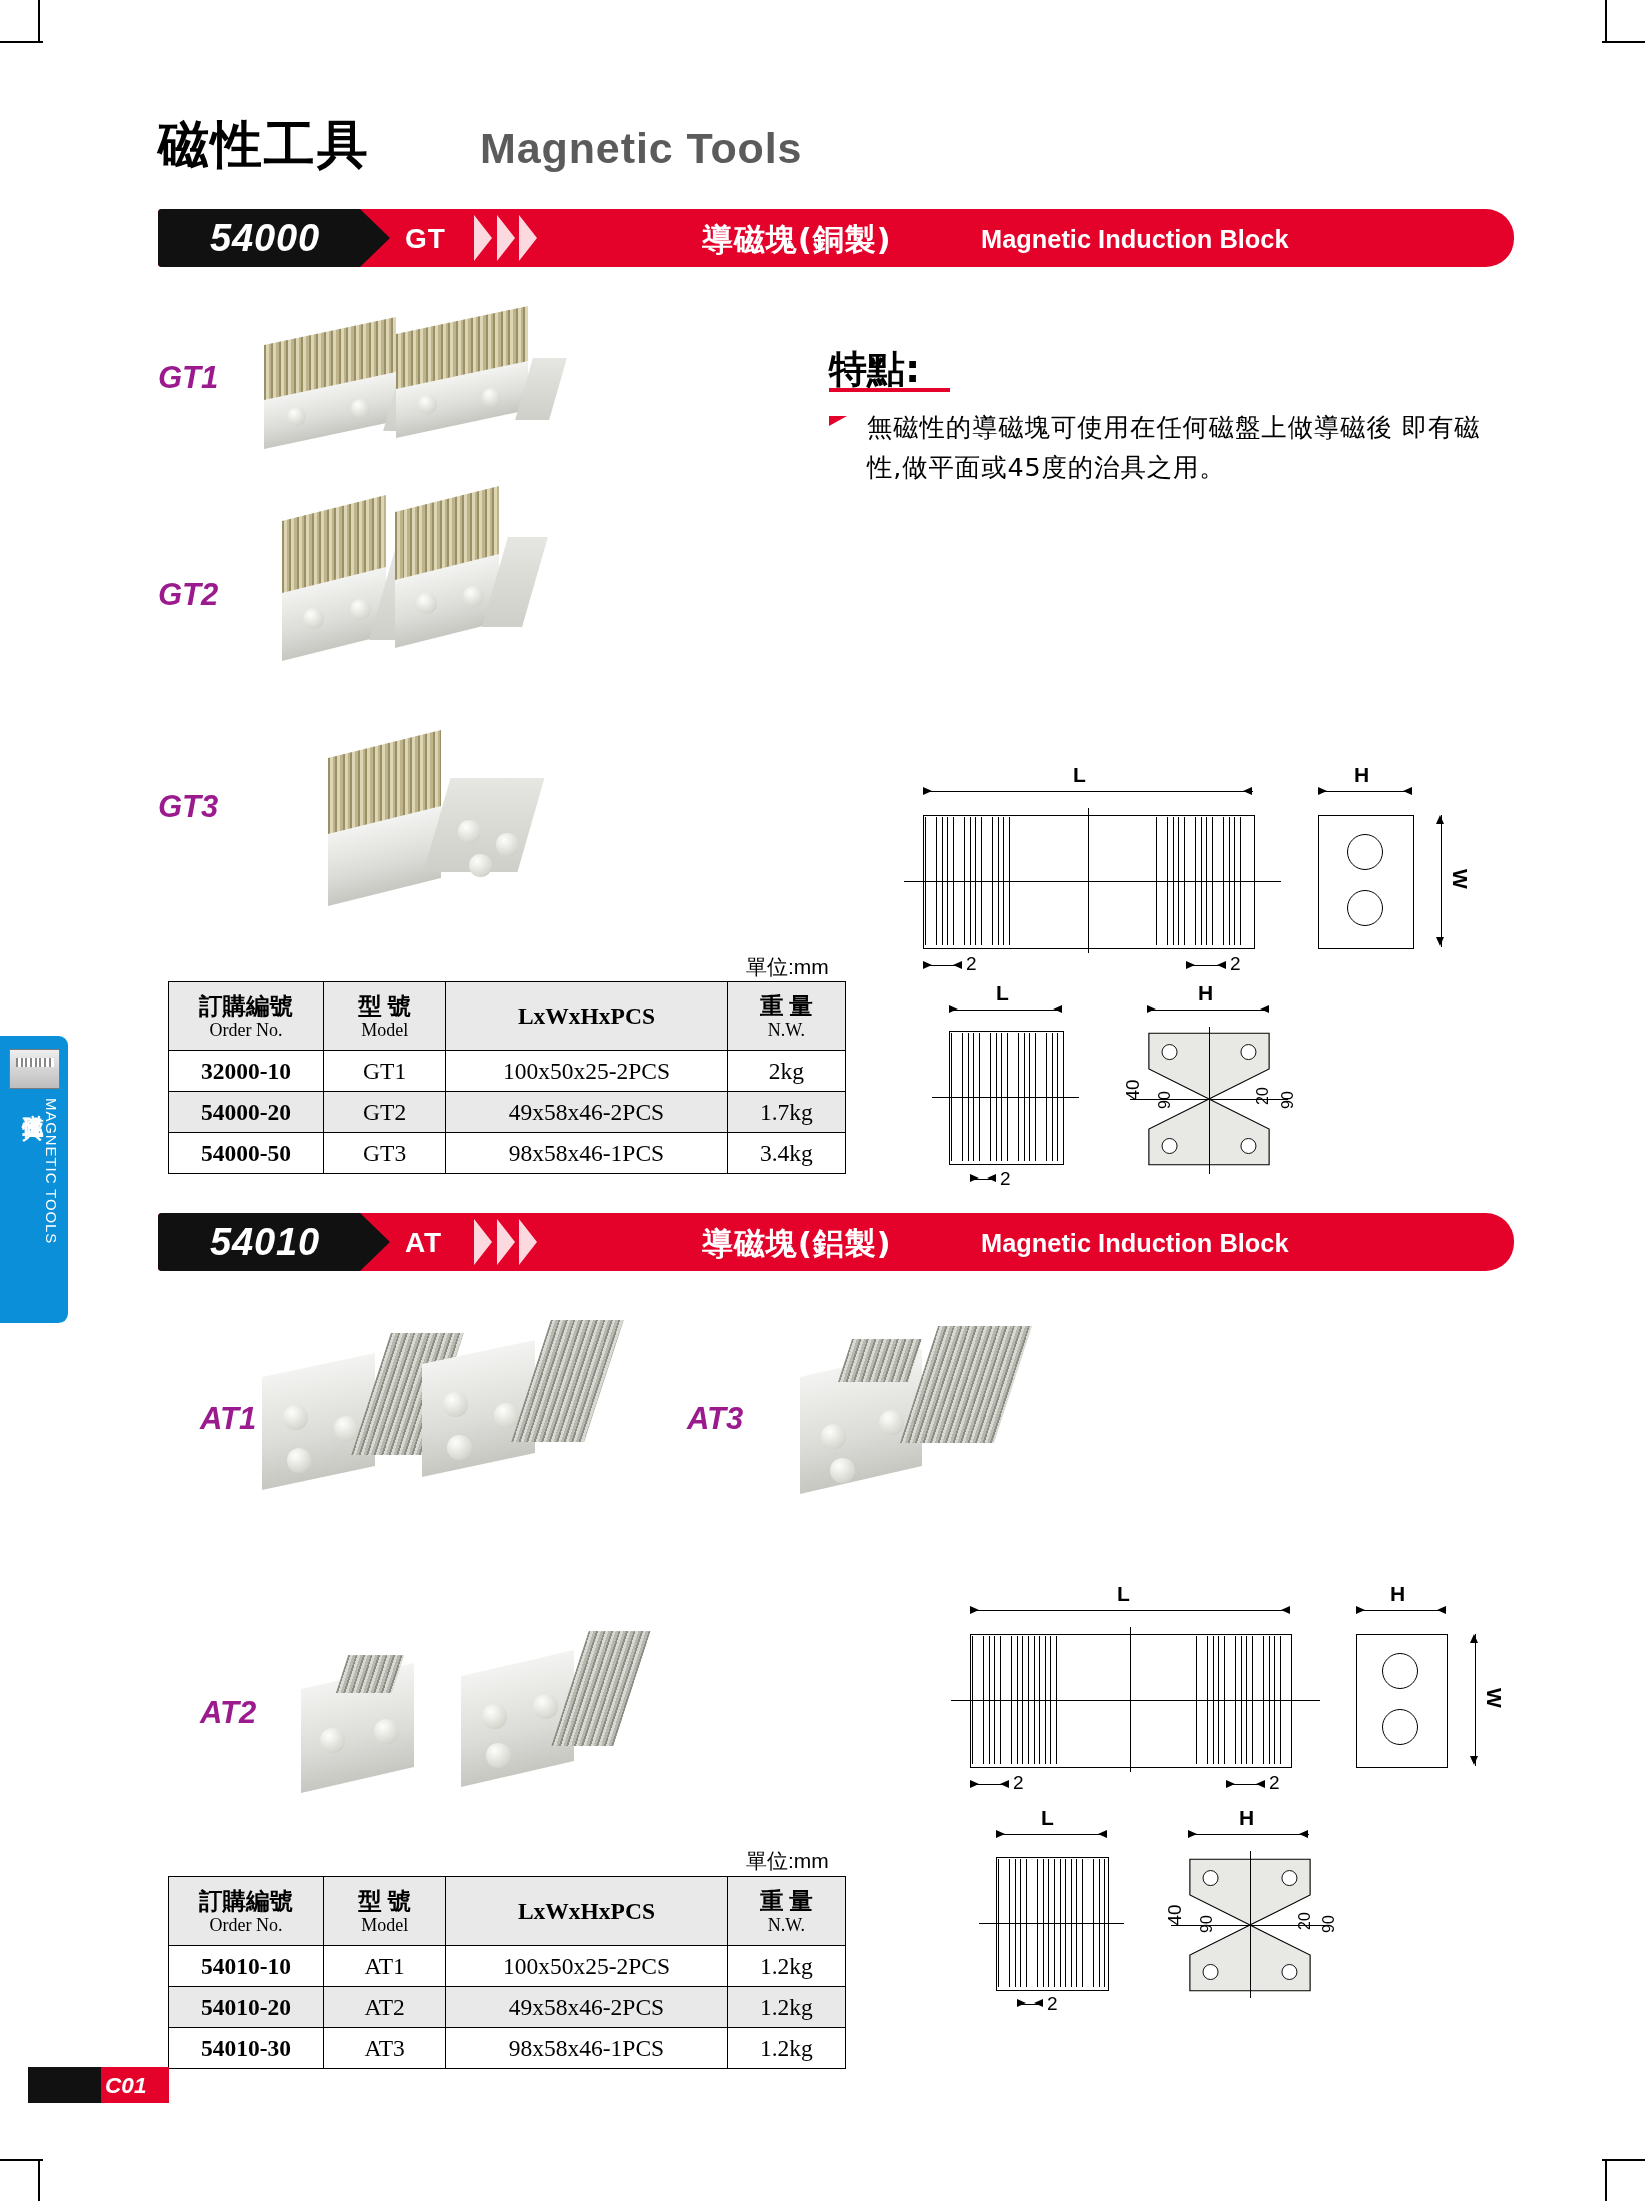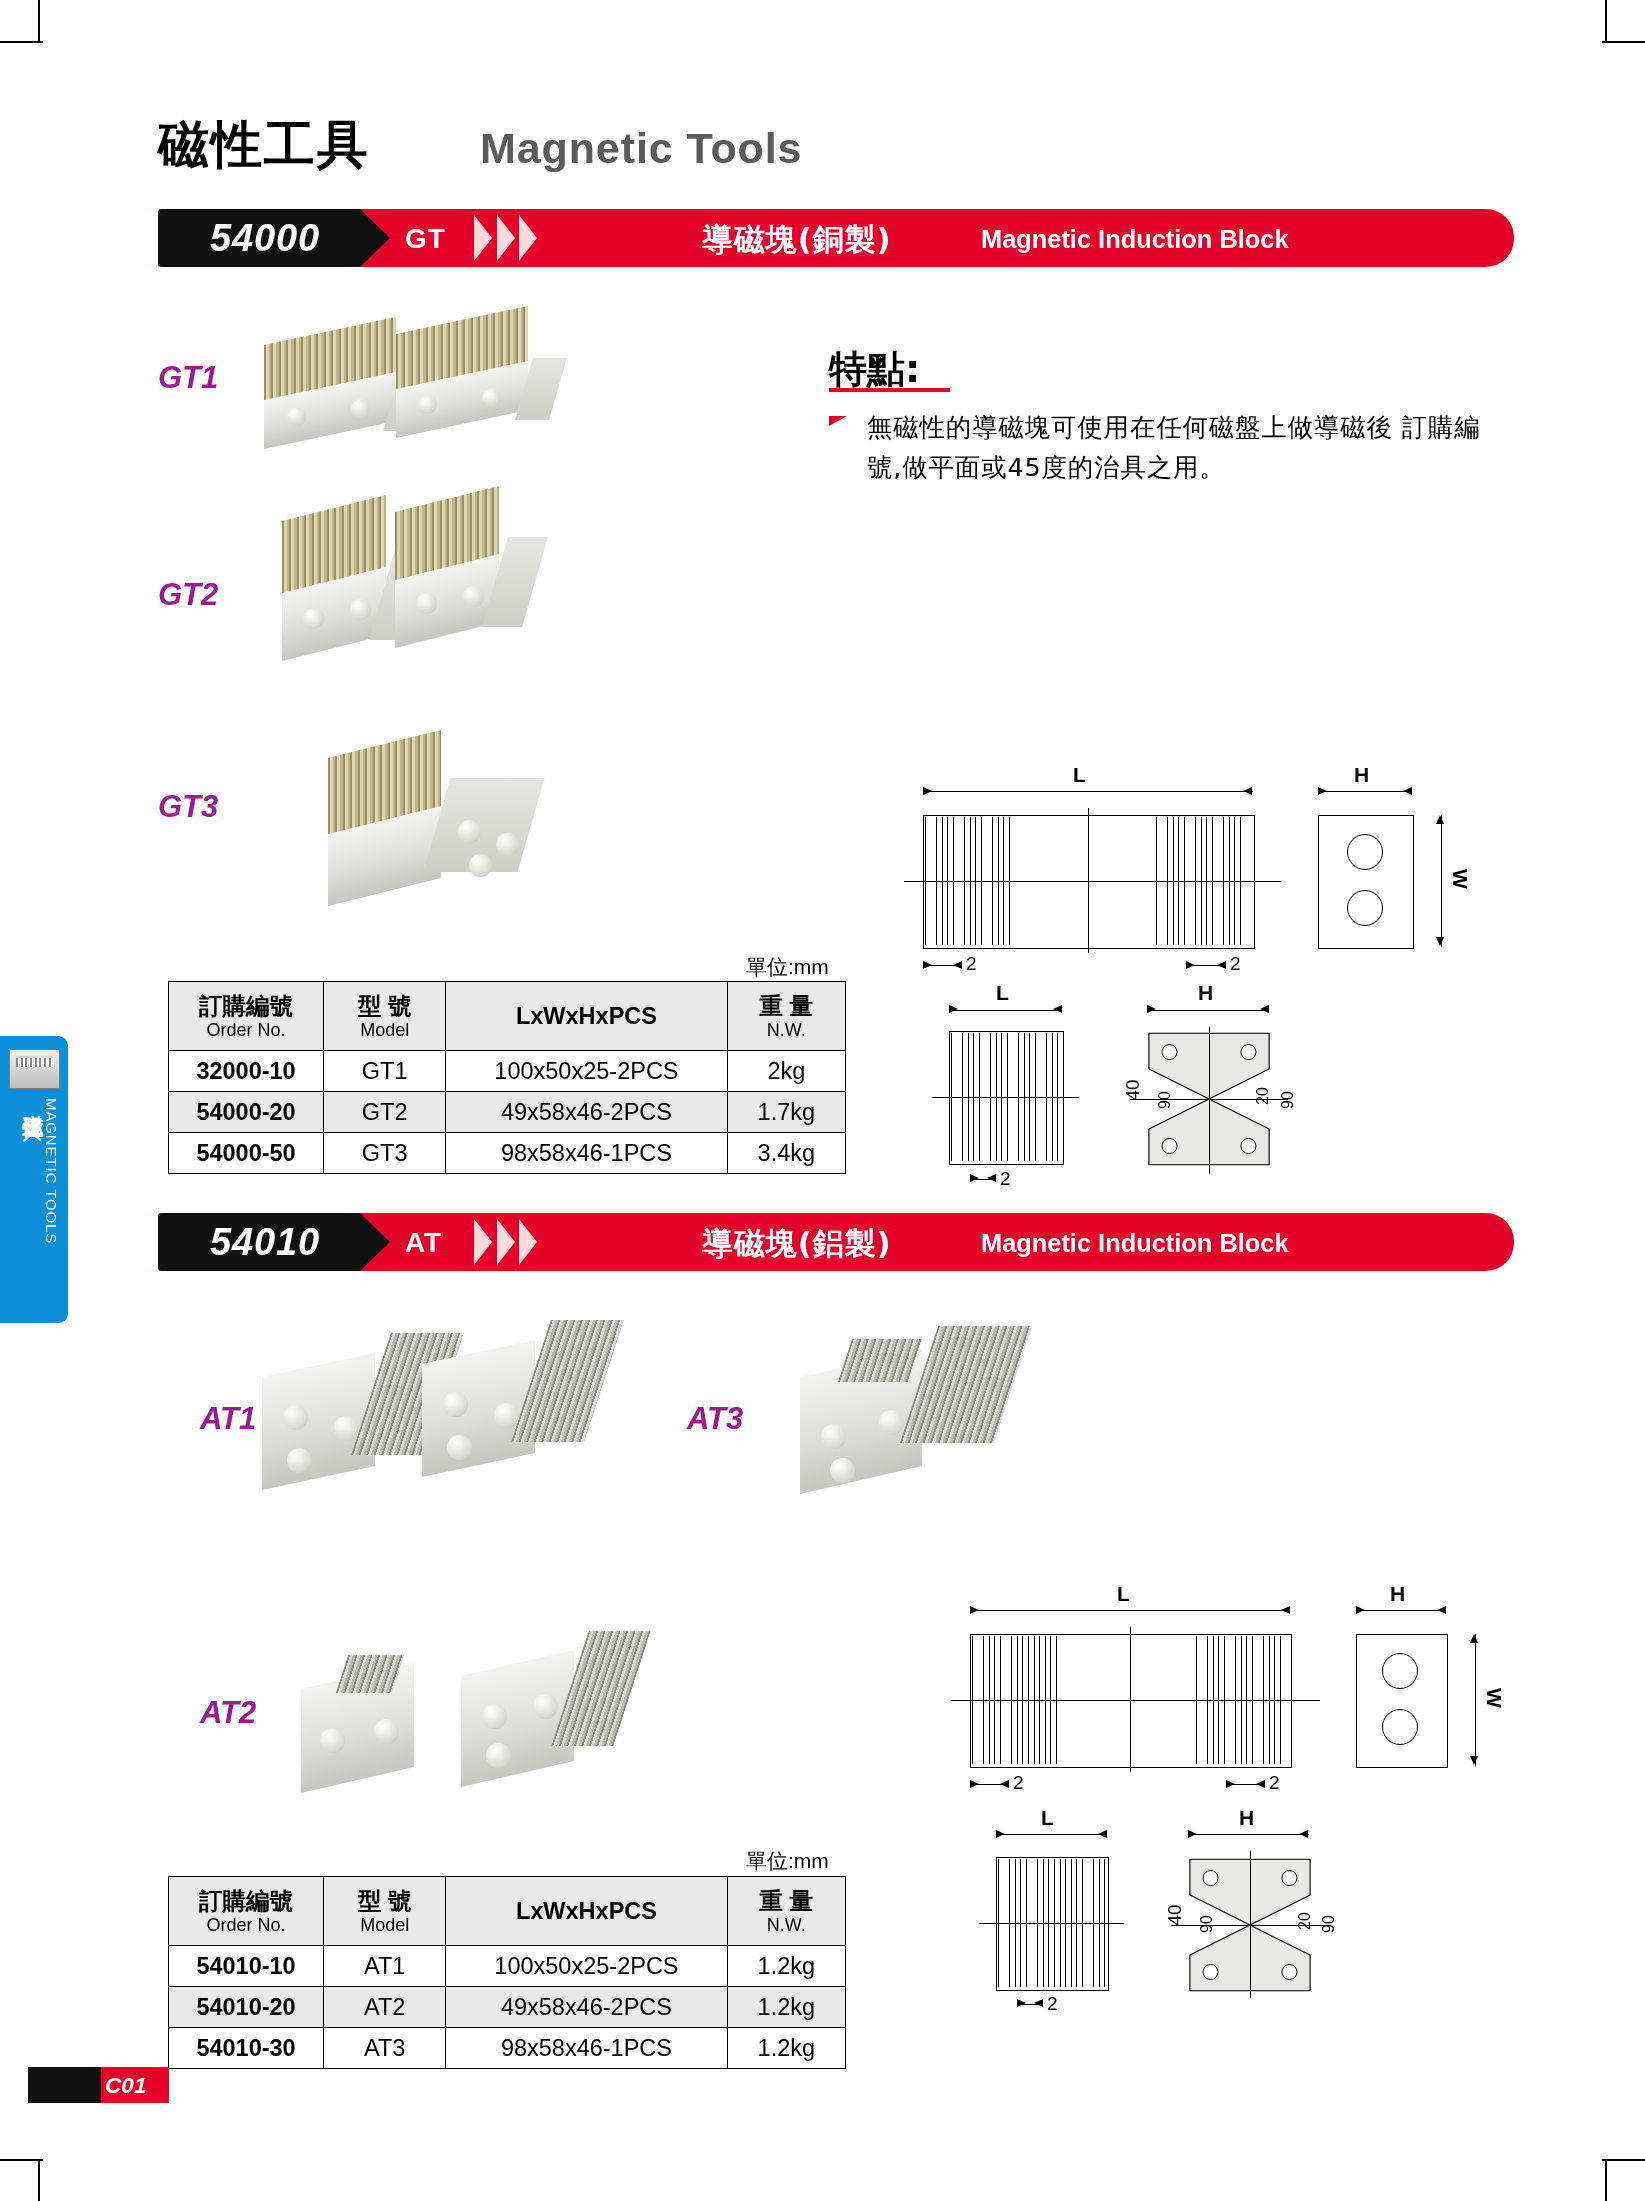--- a/index.html
+++ b/index.html
@@ -124,21 +124,21 @@
   }
   .arrowL,.arrowR{position:absolute;width:0;height:0;}
   .arrowL{border-top:4.7px solid transparent;border-bottom:4.7px solid transparent;border-right:9.4px solid #000;}
   .arrowR{border-top:4.7px solid transparent;border-bottom:4.7px solid transparent;border-left:9.4px solid #000;}
   .arrowU{position:absolute;width:0;height:0;border-left:4.7px solid transparent;border-right:4.7px solid transparent;border-bottom:9.4px solid #000;}
   .arrowD{position:absolute;width:0;height:0;border-left:4.7px solid transparent;border-right:4.7px solid transparent;border-top:9.4px solid #000;}
 
   
   .unit{position:absolute;font-size:21px;}
   table.spec{
-    position:absolute;border-collapse:collapse;font-family:Liberation Sans, sans-serif;
+    position:absolute;border-collapse:collapse;font-family:Liberation Serif, serif;
   }
   table.spec th,table.spec td{
     border:0.9px solid #000;text-align:center;padding:0;
   }
   table.spec th{background:#e9e9e9;}
   table.spec .h-cn{display:block;font-size:23.5px;font-weight:bold;line-height:28px;}
   table.spec .h-en{display:block;font-size:18px;font-weight:normal;line-height:21px;}
   table.spec td{font-size:23.5px;height:40px;}
   table.spec td.ord{font-weight:bold;}
   table.spec tr.alt td{background:#e9e9e9;}
@@ -240,21 +240,21 @@
     <div class="dot" style="left:130px;top:87px;width:22.6px;height:22.6px;"></div>
     <div class="dot" style="left:168px;top:100px;width:22.6px;height:22.6px;"></div>
     <div class="dot" style="left:141px;top:121px;width:22.6px;height:22.6px;"></div>
   </div>
 
   <div class="feat-title">特點:</div>
   <div class="feat-underline"></div>
   <div class="feat-list">
     <div class="feat-item">
       <span class="bullet"></span>
-      <p>無磁性的導磁塊可使用在任何磁盤上做導磁後 訂購編號,做平面或45度的治具之用。</p>
+      <p>無磁性的導磁塊可使用在任何磁盤上做導磁後 即有磁性,做平面或45度的治具之用。</p>
     </div>
   </div>
 
   <div class="draw" style="left:904px;top:763px;width:621px;height:433px;">
 
     <div class="ln lnh" style="left:19px;top:28px;width:330px;"></div>
     <div class="arrowR" style="left:19px;top:23.5px;"></div>
     <div class="arrowL" style="left:339px;top:23.5px;"></div>
     <div class="dimb" style="left:169px;top:0;">L</div>
     <div class="rect-ol" style="left:19px;top:52px;width:330px;height:132px;"></div>

